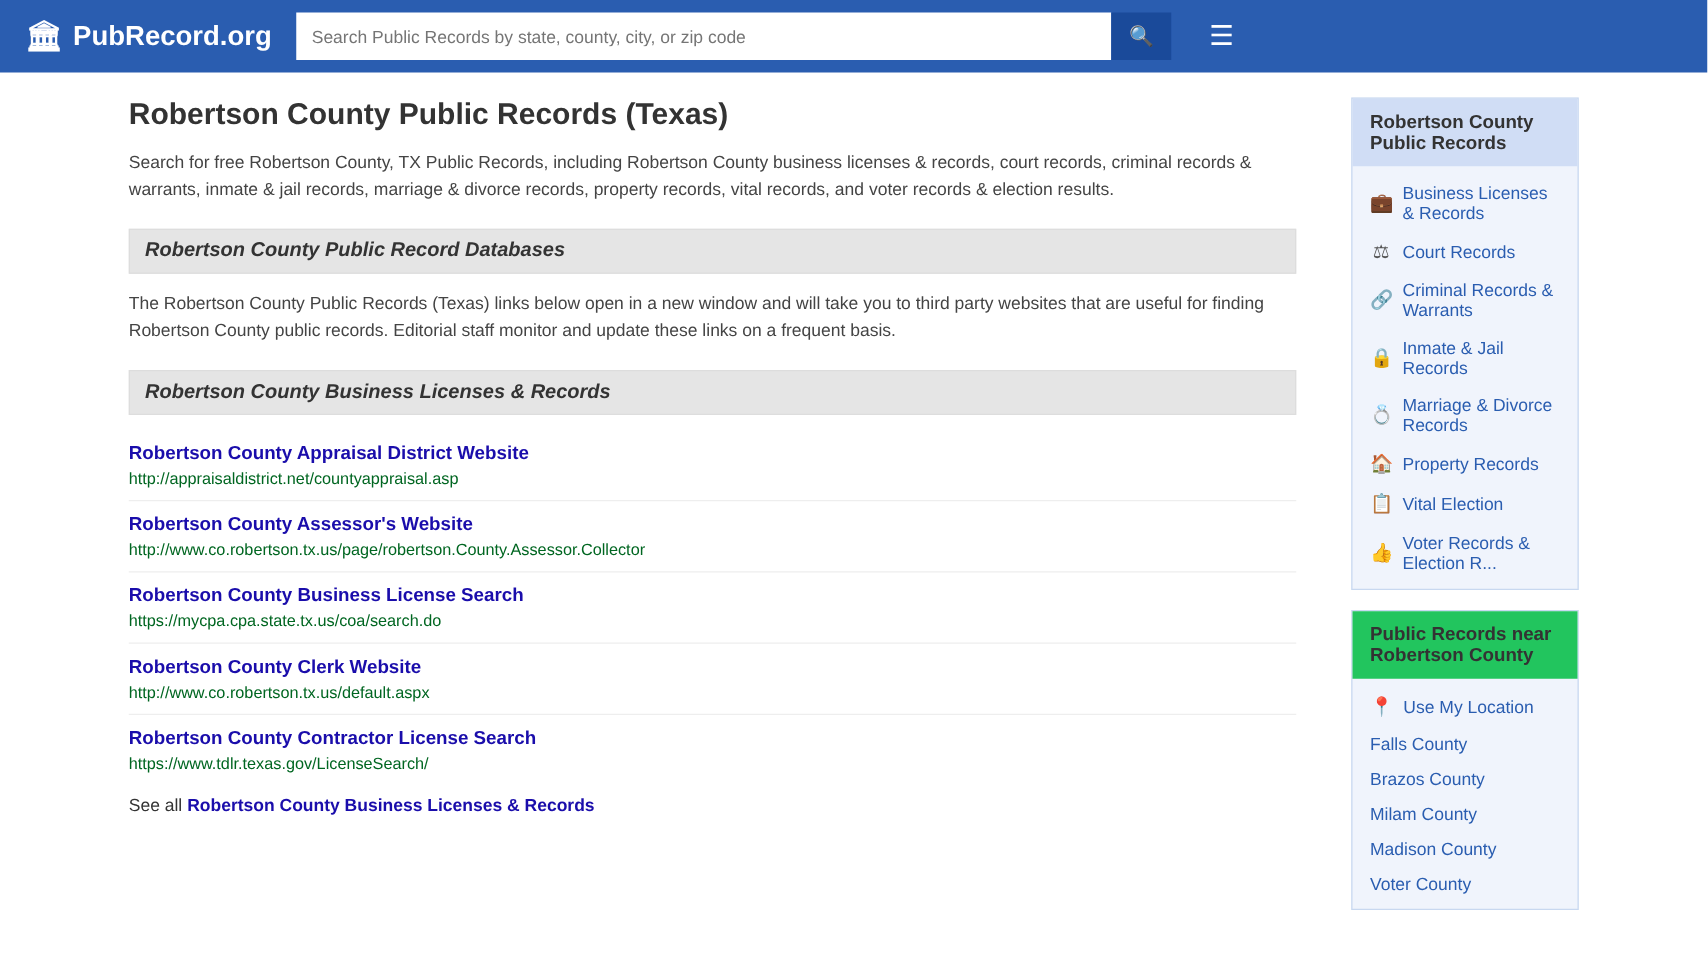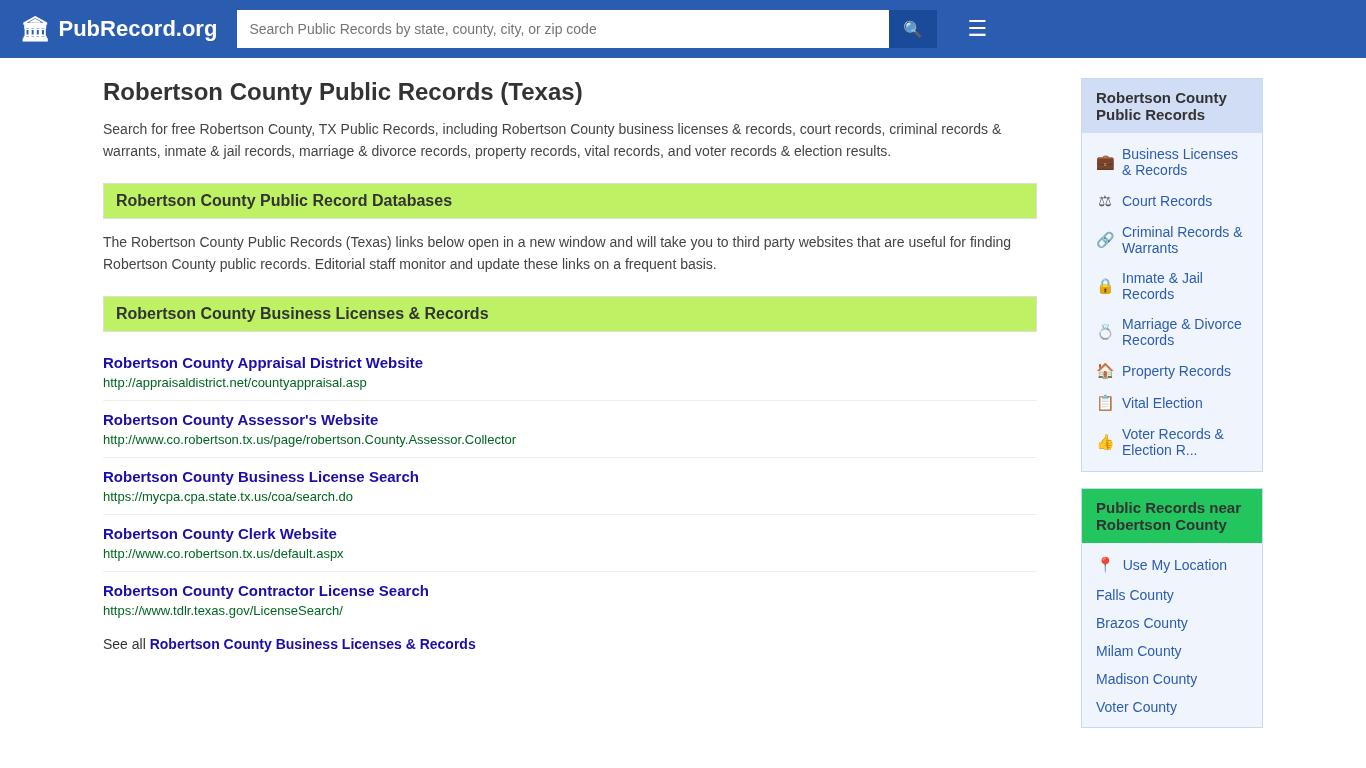--- a/index.html
+++ b/index.html
@@ -102,27 +102,28 @@
     
     .description {
       font-size: 14px;
       color: #444;
       line-height: 1.6;
       margin-bottom: 20px;
     }
 
     
     .section-header {
-      background: #bef264;
+      background: #e5e5e5;
       border: 1px solid #ddd;
       padding: 8px 12px;
       font-size: 16px;
       font-weight: bold;
       color: #333;
       margin-bottom: 12px;
+      font-style: italic;
     }
 
     
     .record-entry {
       padding: 10px 0;
       border-bottom: 1px solid #eee;
     }
     .record-entry:last-child { border-bottom: none; }
     .record-link {
       display: block;

